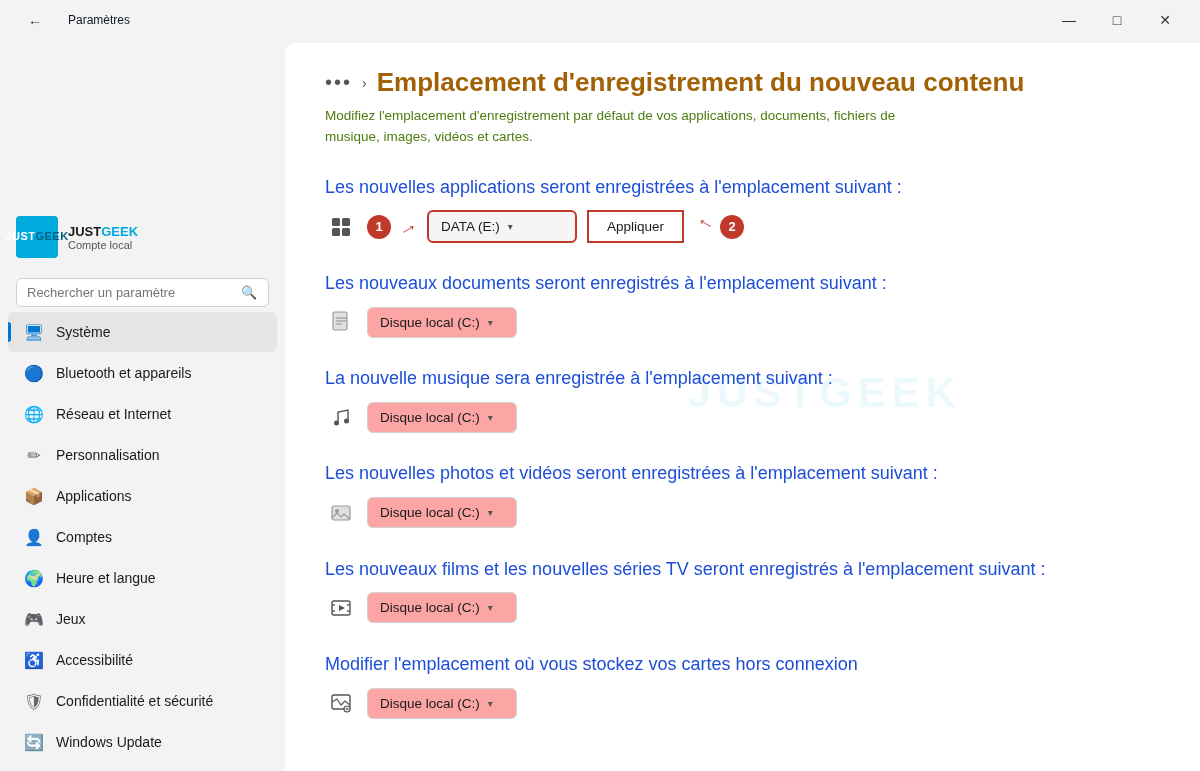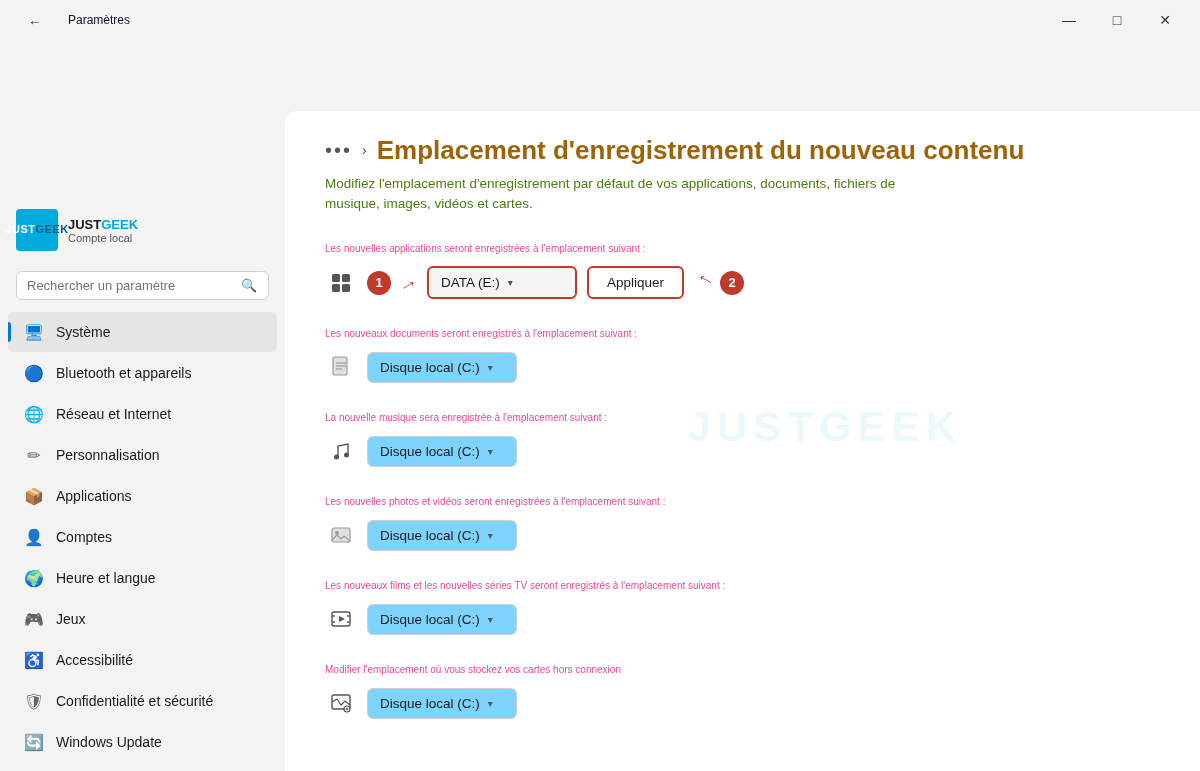--- a/index.html
+++ b/index.html
@@ -92,21 +92,21 @@
       letter-spacing: 0.5px;
       line-height: 1.2;
     }
     .logo-sub {
       font-size: 11px;
       color: #555;
     }
 
     
     .search-box {
-      margin: 4px 16px 12px 16px;
+      margin: 4px 16px 5px 16px;
       display: flex;
       align-items: center;
       background: white;
       border: 1px solid #d1d1d1;
       border-radius: 6px;
       padding: 6px 10px;
       gap: 6px;
     }
     .search-box input {
       border: none;
@@ -201,22 +201,22 @@
       margin-bottom: 28px;
       max-width: 600px;
       line-height: 1.5;
     }
 
     
     .setting-section {
       margin-bottom: 28px;
     }
     .setting-label {
-      font-size: 10px;
-      color: #ec4899;
+      font-size: 18px;
+      color: #1d4ed8;
       margin-bottom: 10px;
       line-height: 1.4;
     }
     .setting-row {
       display: flex;
       align-items: center;
       gap: 10px;
     }
     .setting-icon {
       width: 32px;
@@ -225,21 +225,21 @@
       align-items: center;
       justify-content: center;
       color: #555;
       font-size: 18px;
       flex-shrink: 0;
     }
 
     .dropdown {
       display: flex;
       align-items: center;
-      background: #7dd3fc;
+      background: #fca5a5;
       border: 1px solid #d1d1d1;
       border-radius: 6px;
       padding: 7px 12px;
       font-size: 13.5px;
       color: #1a1a1a;
       cursor: pointer;
       gap: 8px;
       min-width: 150px;
     }
     .dropdown-arrow { font-size: 10px; color: #555; }
@@ -247,21 +247,21 @@
     
     .dropdown.highlighted {
       border: 2px solid #c0392b;
       background: #f5f5f5;
     }
 
     
     .apply-btn {
       background: white;
       border: 2px solid #c0392b;
-      border-radius: 6px;
+      border-radius: 0;
       padding: 7px 18px;
       font-size: 13.5px;
       color: #1a1a1a;
       cursor: pointer;
       font-family: 'Segoe UI', Arial, sans-serif;
     }
 
     
     .annotation-badge {
       width: 24px;

